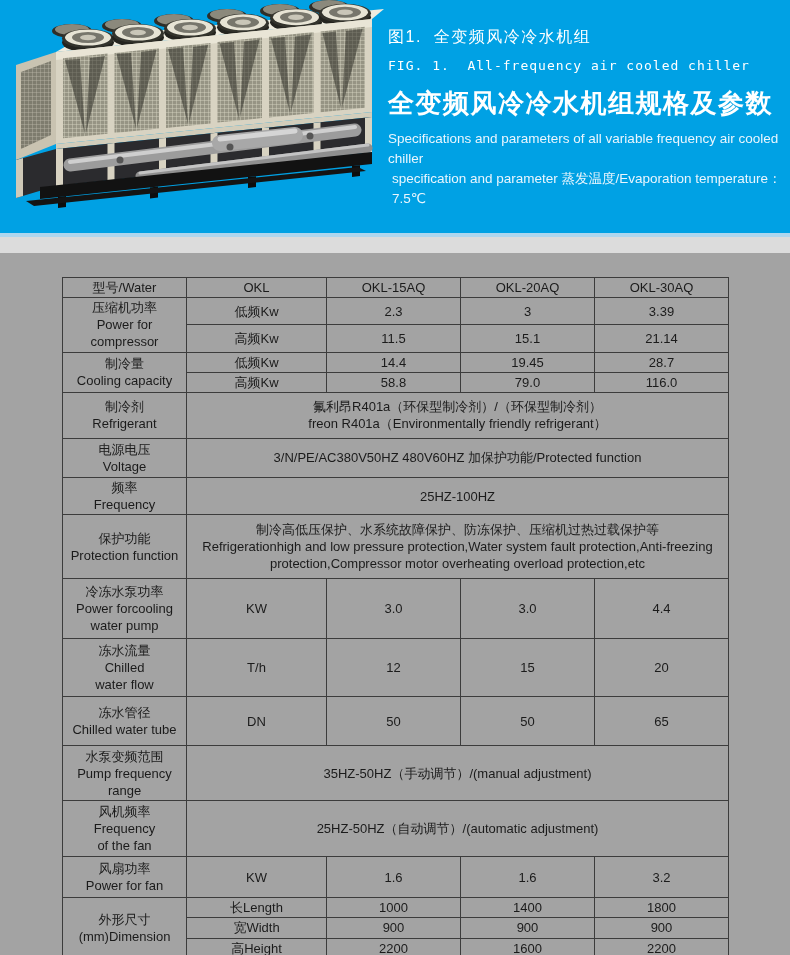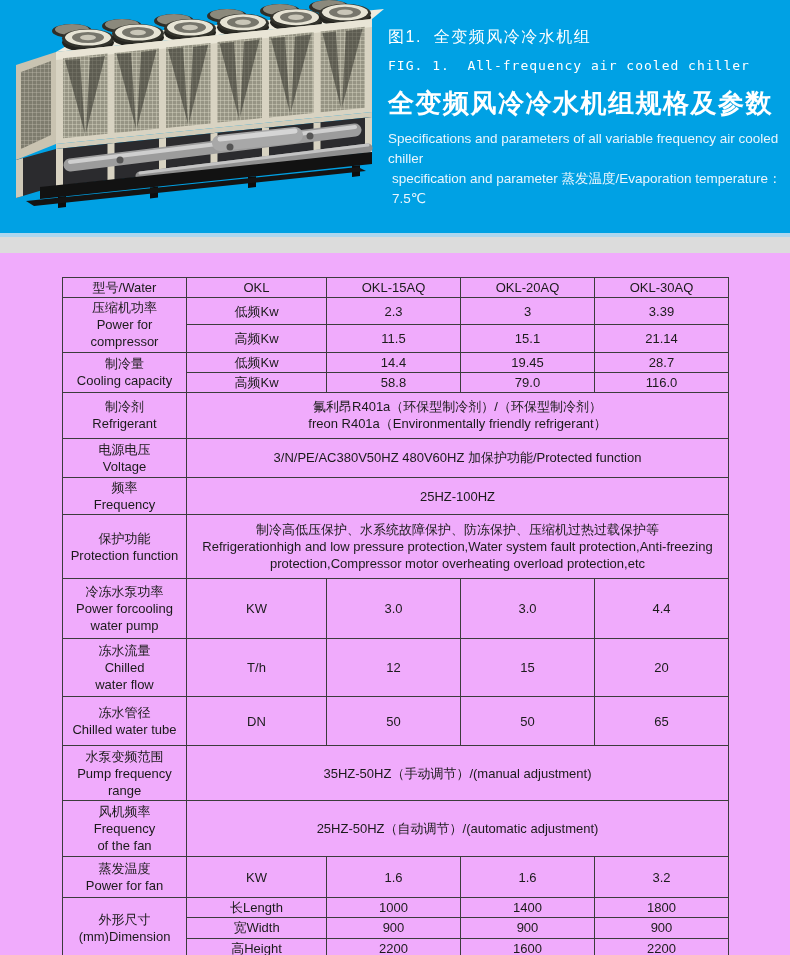--- a/index.html
+++ b/index.html
@@ -1,17 +1,17 @@
 <!DOCTYPE html>
 <html><head>
 <meta charset="utf-8">
 <style>
   * { margin:0; padding:0; box-sizing:border-box; }
   html,body { width:790px; background:#ffffff; font-family:"Liberation Sans","DejaVu Sans",sans-serif; }
-  .page { position:relative; width:790px; height:955px; background:#f0abfc; overflow:hidden; }
+  .page { position:relative; width:790px; height:955px; background:#a3a3a3; overflow:hidden; }
 
   
   .hero { position:relative; width:790px; height:233px; background:#00a1e4; overflow:hidden; }
   .machine { position:absolute; left:0; top:0; display:block; }
   .hero-text { position:absolute; left:388px; top:27px; color:#ffffff; width:398px; }
   .fig-zh { font-size:16px; letter-spacing:1.5px; margin-bottom:10px; font-weight:500; white-space:pre; }
   .fig-en { font-family:"DejaVu Sans Mono",monospace; font-size:13px; letter-spacing:1px; margin-bottom:13px; white-space:pre; }
   .hero-title { font-size:26px; font-weight:600; letter-spacing:1.5px; margin-bottom:8px; }
   .sub { font-size:13.5px; line-height:20px; color:#e9f6fe; }
   .sub-indent { padding-left:4px; }
@@ -327,21 +327,21 @@
       <td>
         <span class="l">风机频率</span>
         <span class="l">Frequency</span>
         <span class="l">of the fan</span>
       </td>
       <td colspan="4">25HZ-50HZ（自动调节）/(automatic adjustment)</td>
     </tr>
 
     <tr class="rh41">
       <td>
-        <span class="l">蒸发温度</span>
+        <span class="l">风扇功率</span>
         <span class="l">Power for fan</span>
       </td>
       <td>KW</td>
       <td>1.6</td>
       <td>1.6</td>
       <td>3.2</td>
     </tr>
 
     <tr class="rh19">
       <td rowspan="3">

